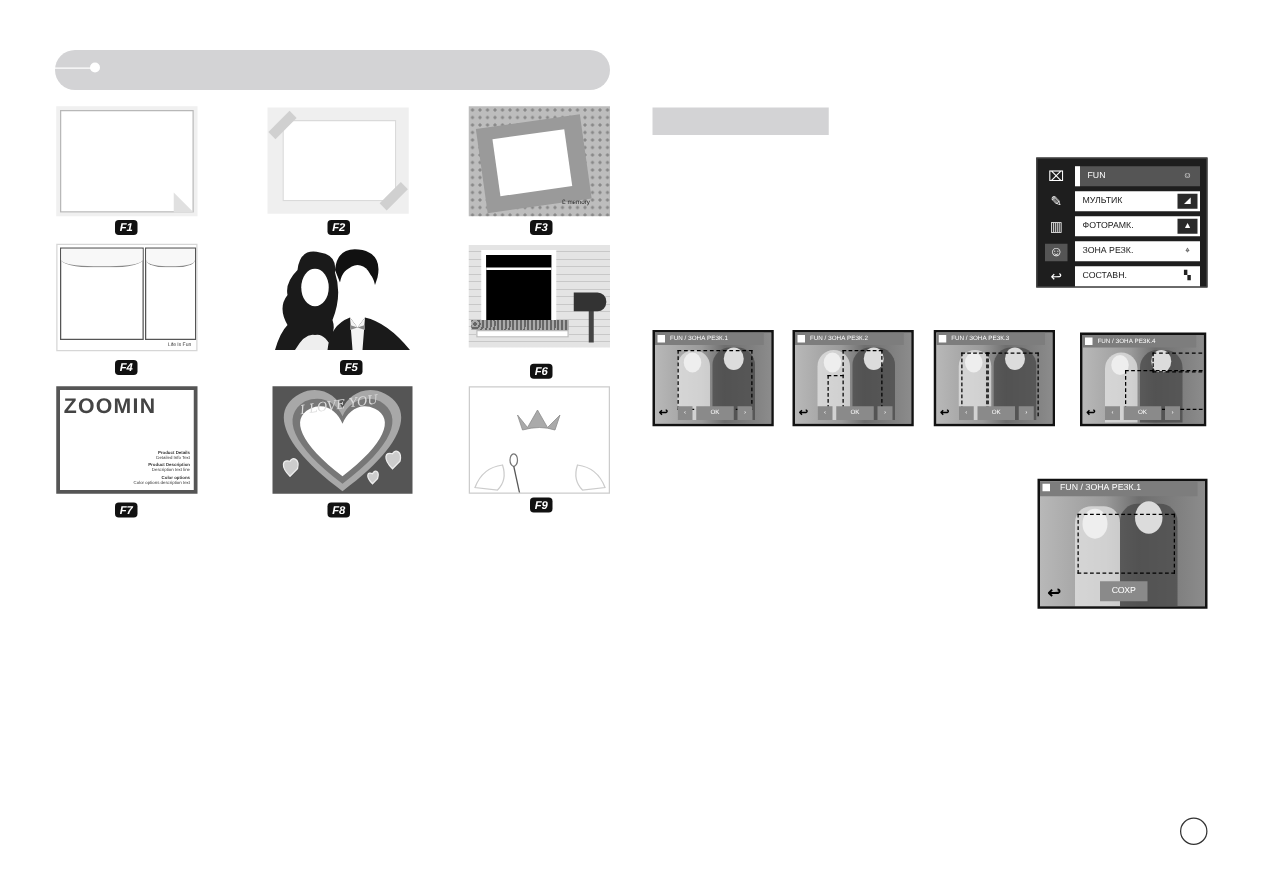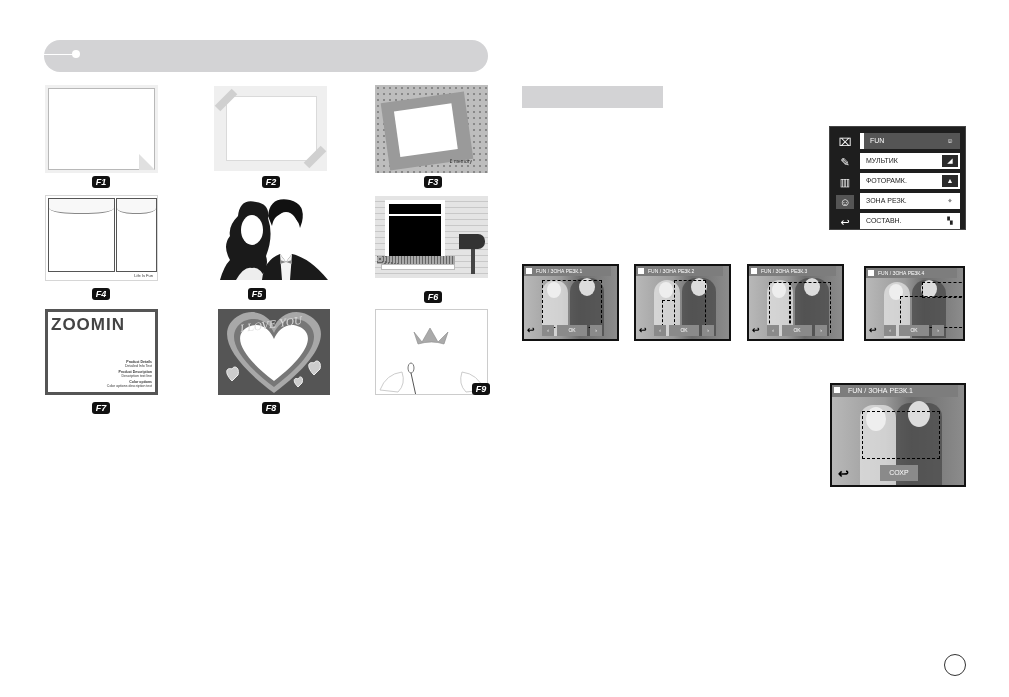--- a/index.html
+++ b/index.html
@@ -115,21 +115,21 @@
     <path d="M20 20 Q22 2 38 6 Q52 8 50 22 Q56 40 48 60 Q52 72 40 84 L2 84 Q6 70 12 64 Q4 50 12 40 Q10 30 20 20Z" fill="#1a1a1a"></path>
     <ellipse cx="34" cy="34" rx="11" ry="15" fill="#fff"></ellipse>
     <path d="M18 84 Q26 70 34 72 Q42 70 48 84Z" fill="#eee"></path>
     <path d="M50 20 Q52 0 72 4 Q88 8 84 26 L82 32 Q80 20 66 18 Q56 18 54 30Z" fill="#111"></path>
     <ellipse cx="68" cy="32" rx="12" ry="16" fill="#fff"></ellipse>
     <path d="M44 84 Q46 64 62 58 L68 66 L74 58 Q92 62 110 84Z" fill="#1a1a1a"></path>
     <path d="M62 58 L68 66 L74 58 L72 84 L64 84Z" fill="#f4f4f4"></path>
     <path d="M62 64 L68 66 L74 64 L74 68 L68 66 L62 68Z" fill="#888"></path>
   </svg>
 </div>
-<div class="flabel" style="left:248px;top:288px;">F5</div>
+<div class="flabel" style="left:272px;top:288px;">F5</div>
 
 <div class="thumb f6">
   <div class="frame"></div>
     <div class="glass"></div>
     <div class="bar"></div>
   <div class="flowers"></div>
   <div class="sill"></div>
   <div class="post"></div>
   <div class="box"></div>
 </div>
@@ -161,21 +161,21 @@
 
 <div class="thumb f9">
   <svg width="113" height="86" viewBox="0 0 113 86">
     <path d="M38 22 L46 32 L54 18 L62 32 L72 22 L68 34 Q56 30 42 34 Z" fill="#aaa" stroke="#888" stroke-width="0.6"></path>
     <ellipse cx="35" cy="58" rx="3" ry="5" fill="none" stroke="#777"></ellipse>
     <line x1="35" y1="63" x2="40" y2="86" stroke="#555" stroke-width="1"></line>
     <path d="M4 80 Q10 64 26 62 Q30 74 22 82 Z" fill="none" stroke="#ccc"></path>
     <path d="M108 80 Q102 64 86 62 Q82 74 90 82 Z" fill="none" stroke="#ccc"></path>
   </svg>
 </div>
-<div class="flabel" style="left:424px;top:383px;margin-left:48px;">F9</div>
+<div class="flabel" style="left:424px;top:398px;">F9</div>
 
 <div class="abs sect"></div>
 
 <div class="abs menu">
   <div class="lic" style="top:8px;">⌧</div>
   <div class="lic" style="top:28px;">✎</div>
   <div class="lic" style="top:48px;">▥</div>
   <div class="lic sel" style="top:68px;">☺</div>
   <div class="lic" style="top:88px;">↩</div>
 

